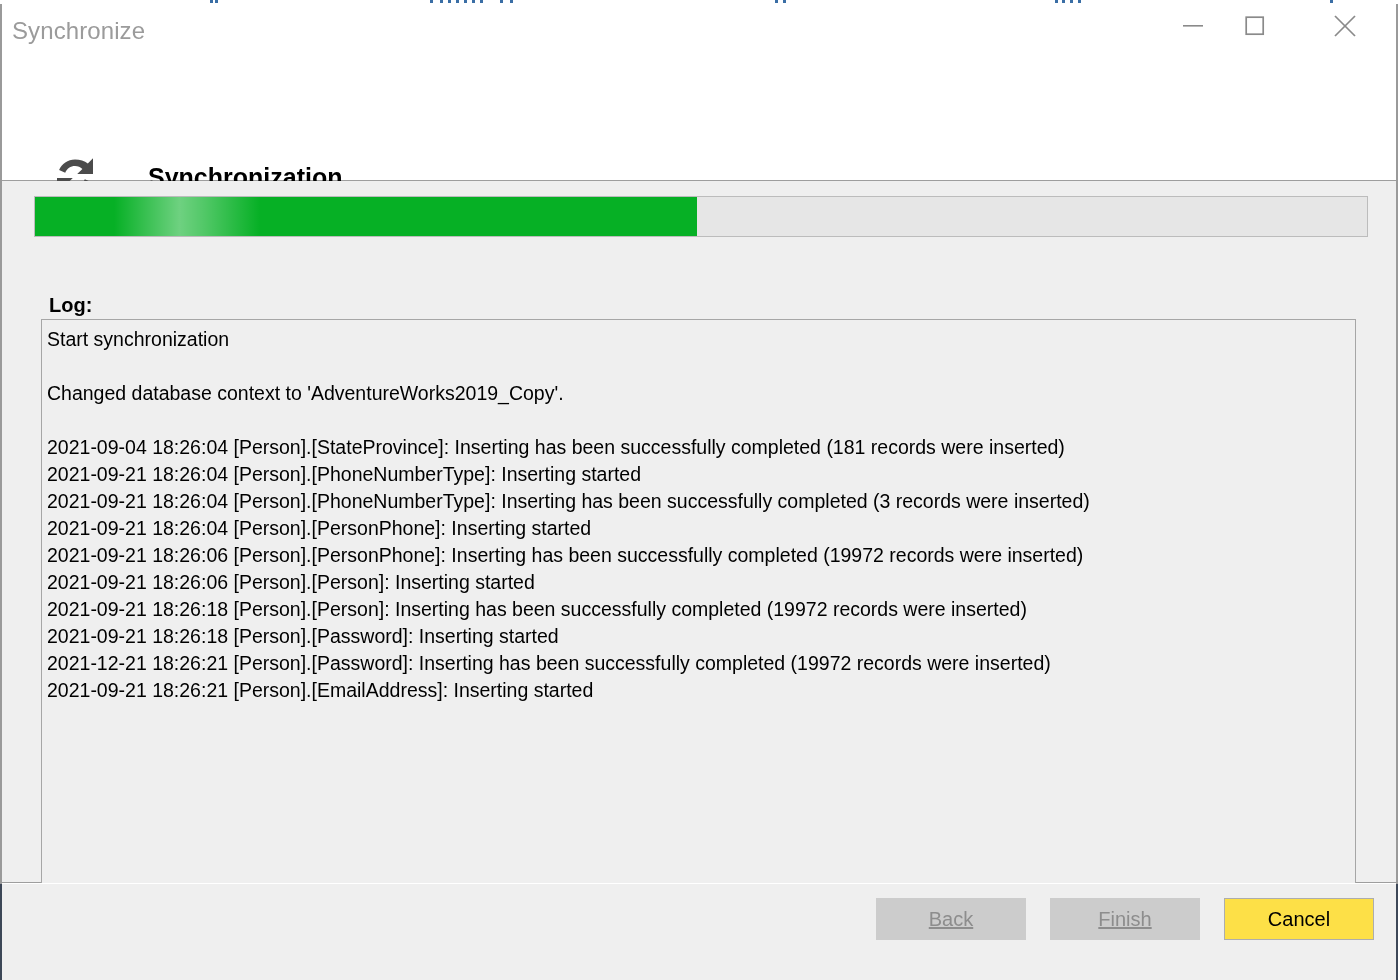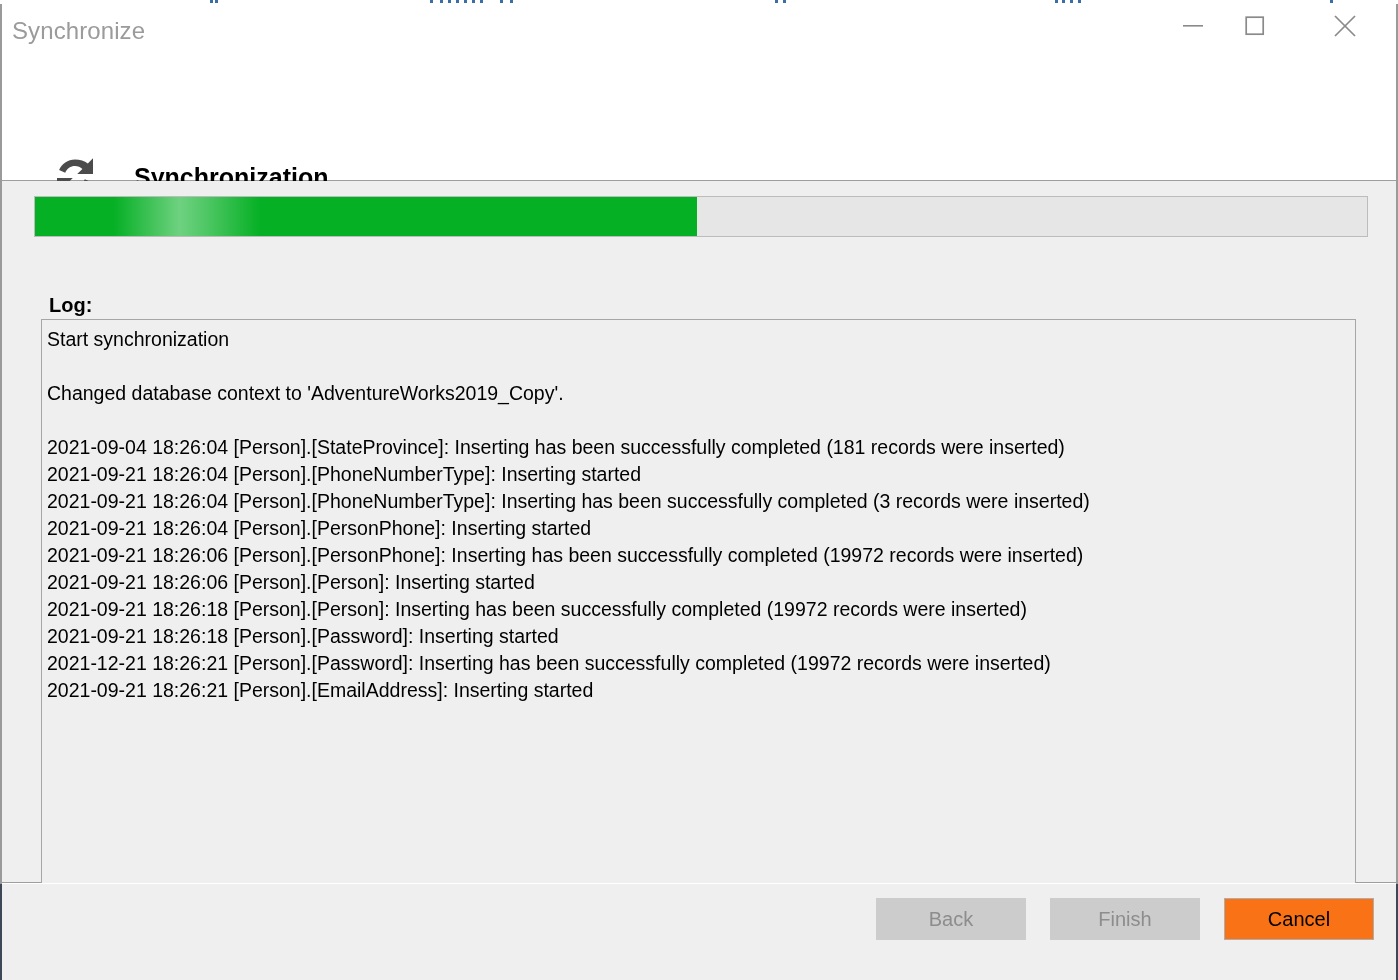--- a/index.html
+++ b/index.html
@@ -83,21 +83,21 @@
     border-bottom: 1px solid #9e9e9e;
     flex: 0 0 auto;
   }
   #sync-icon {
     position: absolute;
     left: 49px;
     top: 92px;
   }
   #header-title {
     position: absolute;
-    left: 132px;
+    left: 146px;
     top: 103px;
     font-size: 25px;
     font-weight: bold;
     color: #000000;
     white-space: nowrap;
   }
 
   
   #body {
     position: relative;
@@ -198,23 +198,24 @@
     display: flex;
     align-items: center;
     justify-content: center;
     font-size: 20px;
     font-family: "Liberation Sans", sans-serif;
   }
   .btn.disabled {
     background: #cccccc;
     border: 1px solid #cccccc;
     color: #8d8d8d;
+    text-decoration: underline;
   }
   .btn.enabled {
-    background: #f97316;
+    background: #fde047;
     border: 1px solid #adadad;
     color: #000000;
   }
 
   
   #dialog::after {
     content: "";
     position: absolute;
     left: -2px; right: -2px; bottom: 0;
     height: 96px;

